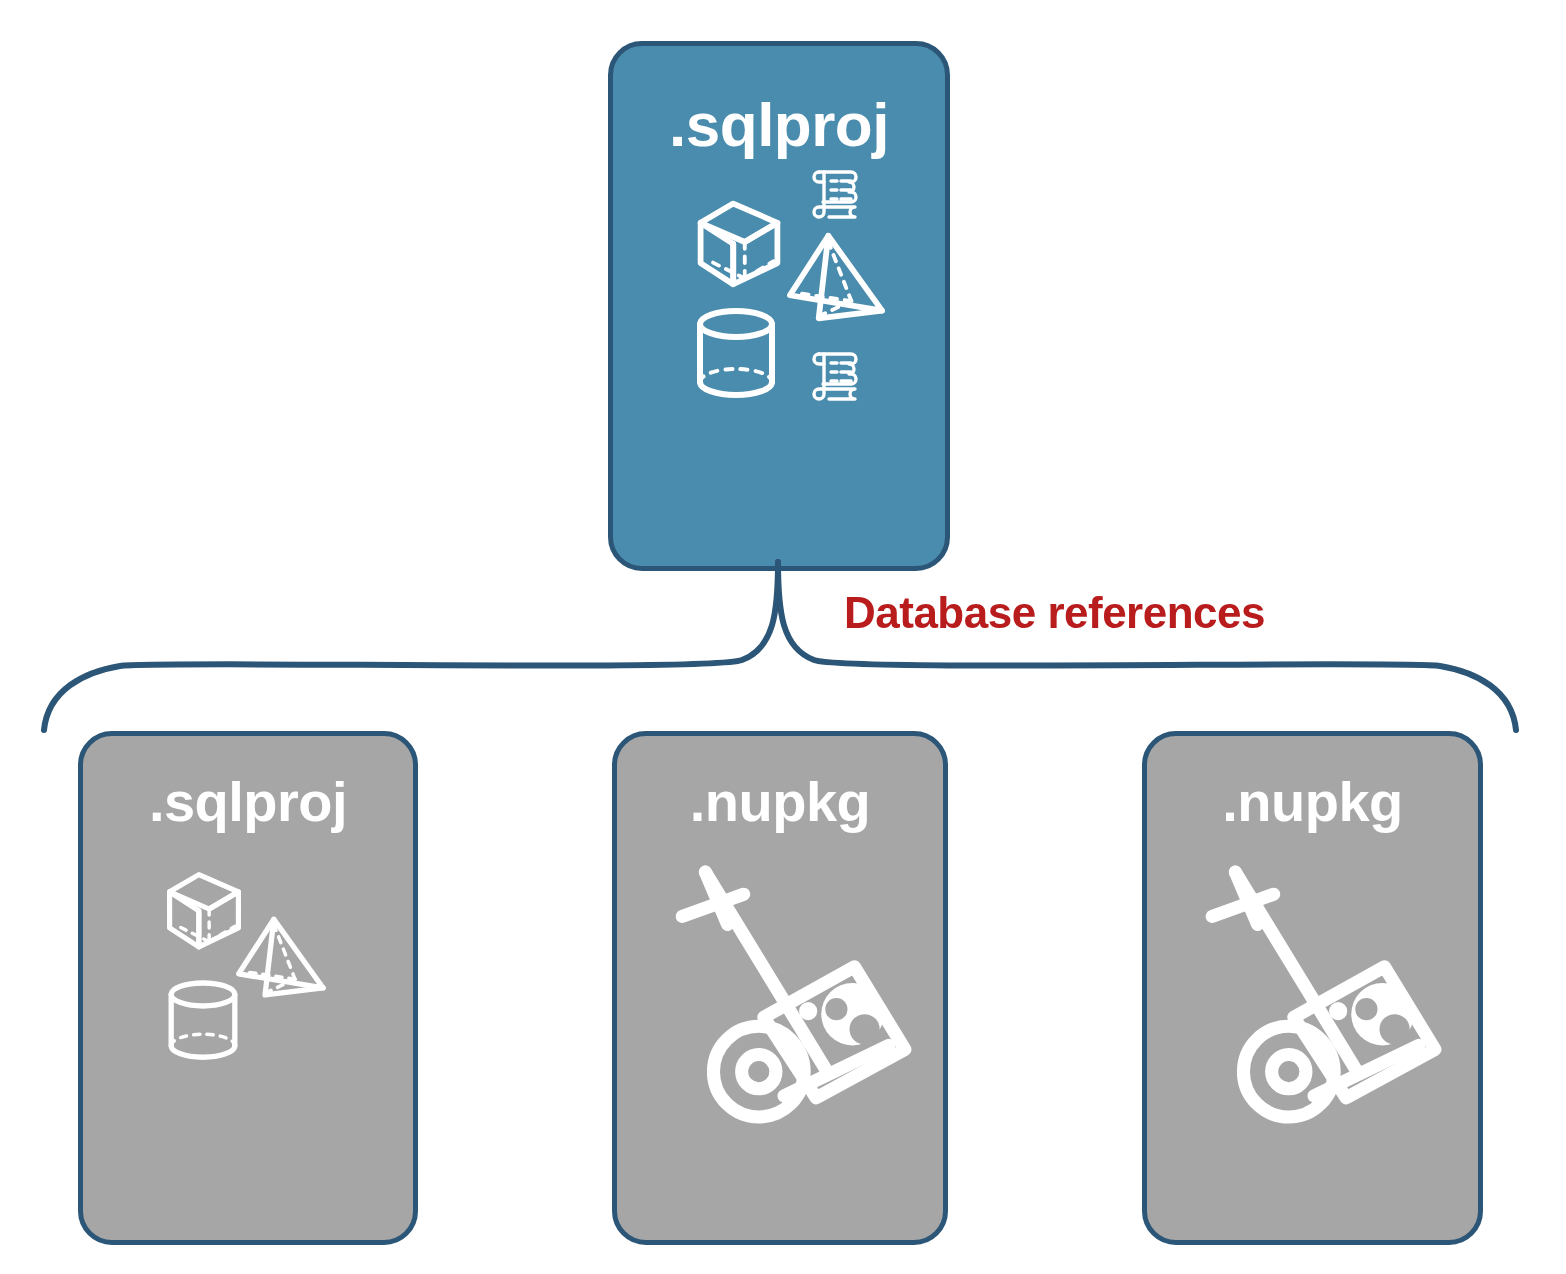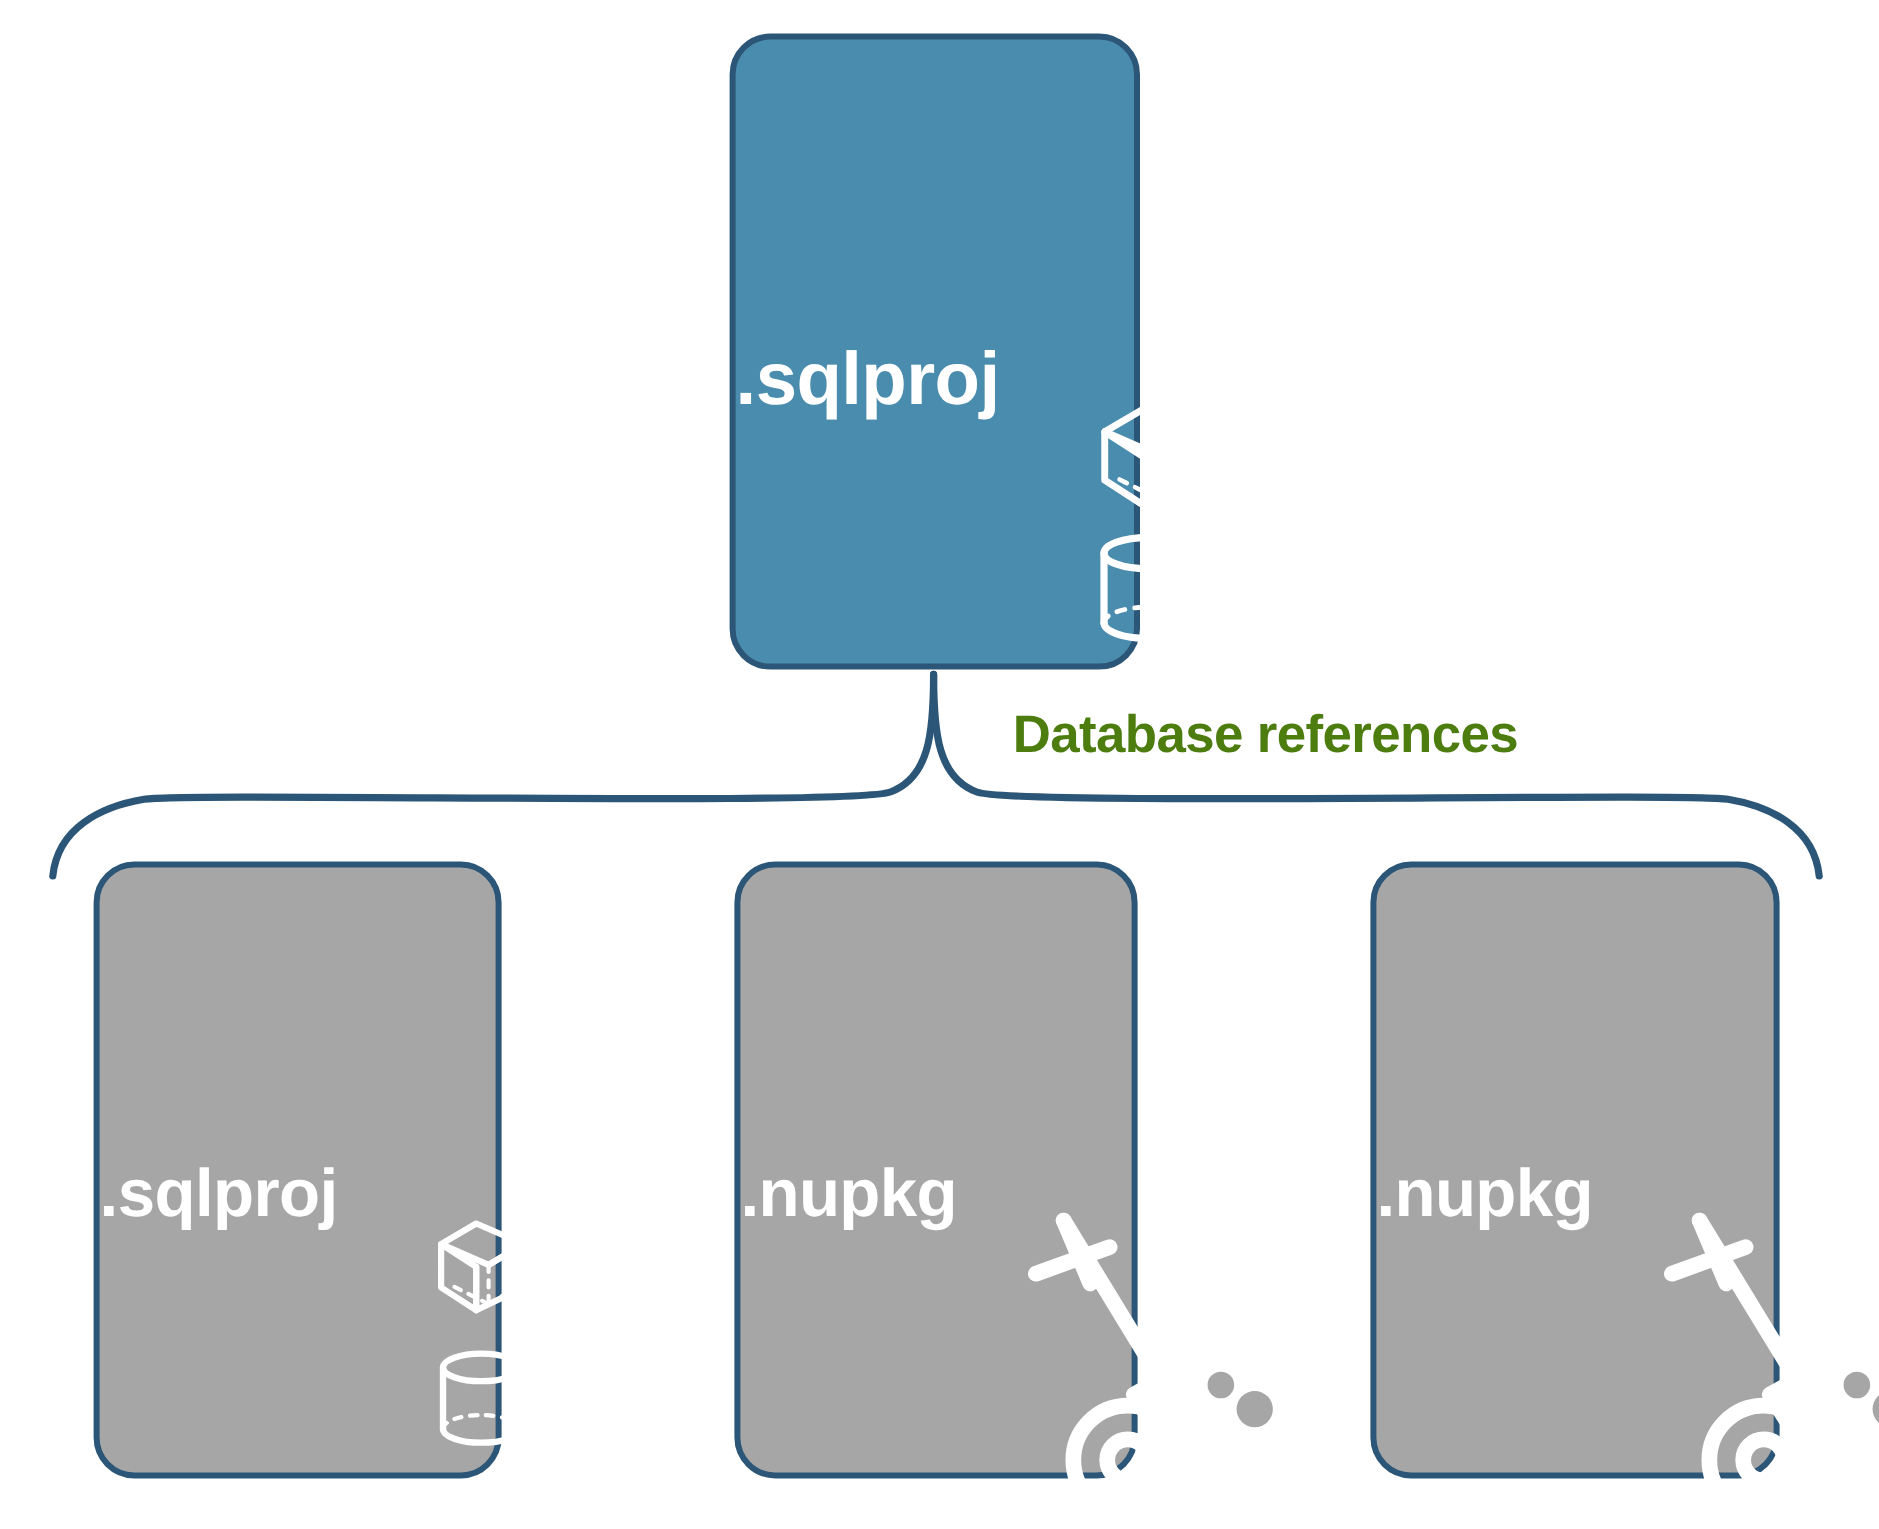--- a/index.html
+++ b/index.html
@@ -17,22 +17,23 @@
     background: #ffffff;
     overflow: hidden;
   }
 
   .node {
     position: absolute;
     box-sizing: border-box;
     border: 5px solid #2C5677;
     border-radius: 34px;
     display: flex;
-    flex-direction: row;
+    flex-direction: column;
     align-items: center;
+    margin-top: 13px;
   }
   .node.primary { background: #4A8CAD; }
   .node.secondary { background: #A6A6A6; }
 
   .node-title {
     color: #ffffff;
     font-weight: bold;
     letter-spacing: -0.5px;
     line-height: 1;
     user-select: none;
@@ -60,21 +61,21 @@
     position: absolute;
     left: 0;
     top: 0;
     width: 1566px;
     height: 1274px;
     pointer-events: none;
   }
 
   .edge-label {
     position: absolute;
-    color: #4d7c0f;
+    color: #b91c1c;
     font-weight: bold;
     font-size: 44px;
     letter-spacing: -0.5px;
     white-space: nowrap;
     user-select: none;
   }
 </style>
 </head>
 <body>
 

